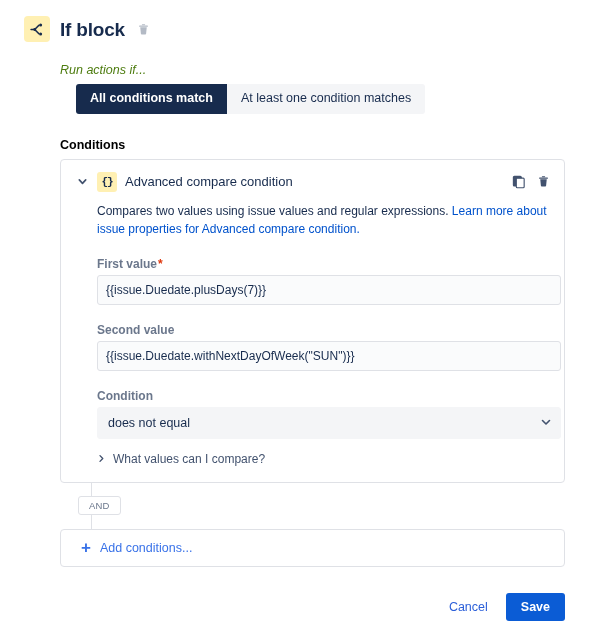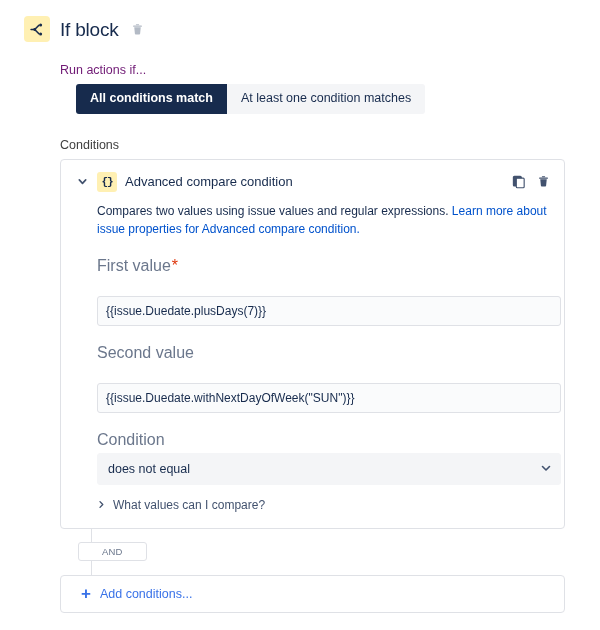--- a/index.html
+++ b/index.html
@@ -22,55 +22,55 @@
   }
   .block-icon {
     width: 26px; height: 26px;
     background: #FFF0B3;
     border-radius: 4px;
     display: flex; align-items: center; justify-content: center;
     flex: 0 0 auto;
   }
   .block-icon svg { display: block; }
   .page-title {
-    font-size: 19px; font-weight: 400; letter-spacing: -0.2px;
+    font-size: 19px; font-weight: 700; letter-spacing: -0.2px;
     color: #172B4D; line-height: 1;
   }
   .trash-head { display: flex; align-items: center; margin-left: 2px; }
 
   
   .desc {
     margin: 14px 0 0 60px;
     width: 460px;
     font-size: 12.5px; line-height: 1.55;
     color: #172B4D;
   }
 
   
   .section-label {
     margin: 21px 0 7px 60px;
-    font-size: 12.5px; color: #701a75;
+    font-size: 12.5px; color: #4d7c0f; font-style: italic;
   }
 
   
   .toggle-row { margin-left: 60px; display: flex; padding-left: 16px; }
   .seg {
     font-size: 12.5px;
     padding: 8px 14px;
     border: none; cursor: pointer;
     font-family: inherit;
     line-height: 1.1;
   }
   .seg.active { background: #172B4D; color: #ffffff; font-weight: 700; border-radius: 3px 0 0 3px; }
   .seg.inactive { background: #F4F5F7; color: #172B4D; border-radius: 0 3px 3px 0; }
 
   
   .cond-label {
     margin: 24px 0 7px 60px;
-    font-size: 12.5px; color: #404040;
+    font-size: 12.5px; color: #000000; font-weight: bold;
   }
 
   
   .card {
     margin-left: 60px;
     width: 505px;
     background: #ffffff;
     border: 1px solid #DFE1E6;
     border-radius: 4px;
   }
@@ -98,35 +98,34 @@
   .card-body { padding: 0 14px 16px 36px; }
 
   .card-desc {
     font-size: 12px; line-height: 1.55; color: #172B4D;
     width: 468px; margin-bottom: 15px;
   }
   .link { color: #0052CC; text-decoration: none; cursor: pointer; }
 
   .field { margin-bottom: 13px; }
   .field-label {
-    font-size: 16px; font-weight: 400; color: #6B778C;
+    font-size: 12px; font-weight: 700; color: #6B778C;
     margin-bottom: 4px; display: block; margin-top: 18px;
   }
   .req { color: #DE350B; margin-left: 1px; }
 
   .text-input {
     width: 464px; height: 30px;
     background: #FAFBFC;
     border: 1px solid #DFE1E6;
     border-radius: 3px;
     padding: 8px 8px;
     font-size: 12px; color: #172B4D;
     font-family: "Liberation Sans", sans-serif;
     outline: none;
-    margin-top: 17px;
   }
   .select-wrap { position: relative; width: 464px; }
   .select-box {
     width: 464px; height: 32px;
     background: #F4F5F7;
     border: 1px solid #F4F5F7;
     border-radius: 3px;
     padding: 0 28px 0 10px;
     font-size: 12.5px; color: #172B4D;
     display: flex; align-items: center;
@@ -148,21 +147,21 @@
     margin-left: 60px; width: 505px;
     position: relative; height: 46px;
   }
   .conn-line {
     position: absolute; left: 31px; top: 0; width: 1px; height: 46px;
     background: #DFE1E6;
   }
   .and-badge {
     position: absolute; left: 18px; top: 13px;
     background: #ffffff; border: 1px solid #DFE1E6; border-radius: 3px;
-    font-size: 9.5px; color: #6B778C; padding: 3px 23px;
+    font-size: 9.5px; color: #6B778C; padding: 3px 10px;
     letter-spacing: 0.2px;
   }
 
   
   .add-card {
     margin-left: 60px; width: 505px;
     background: #ffffff;
     border: 1px solid #DFE1E6; border-radius: 4px;
     height: 38px;
     display: flex; align-items: center;

